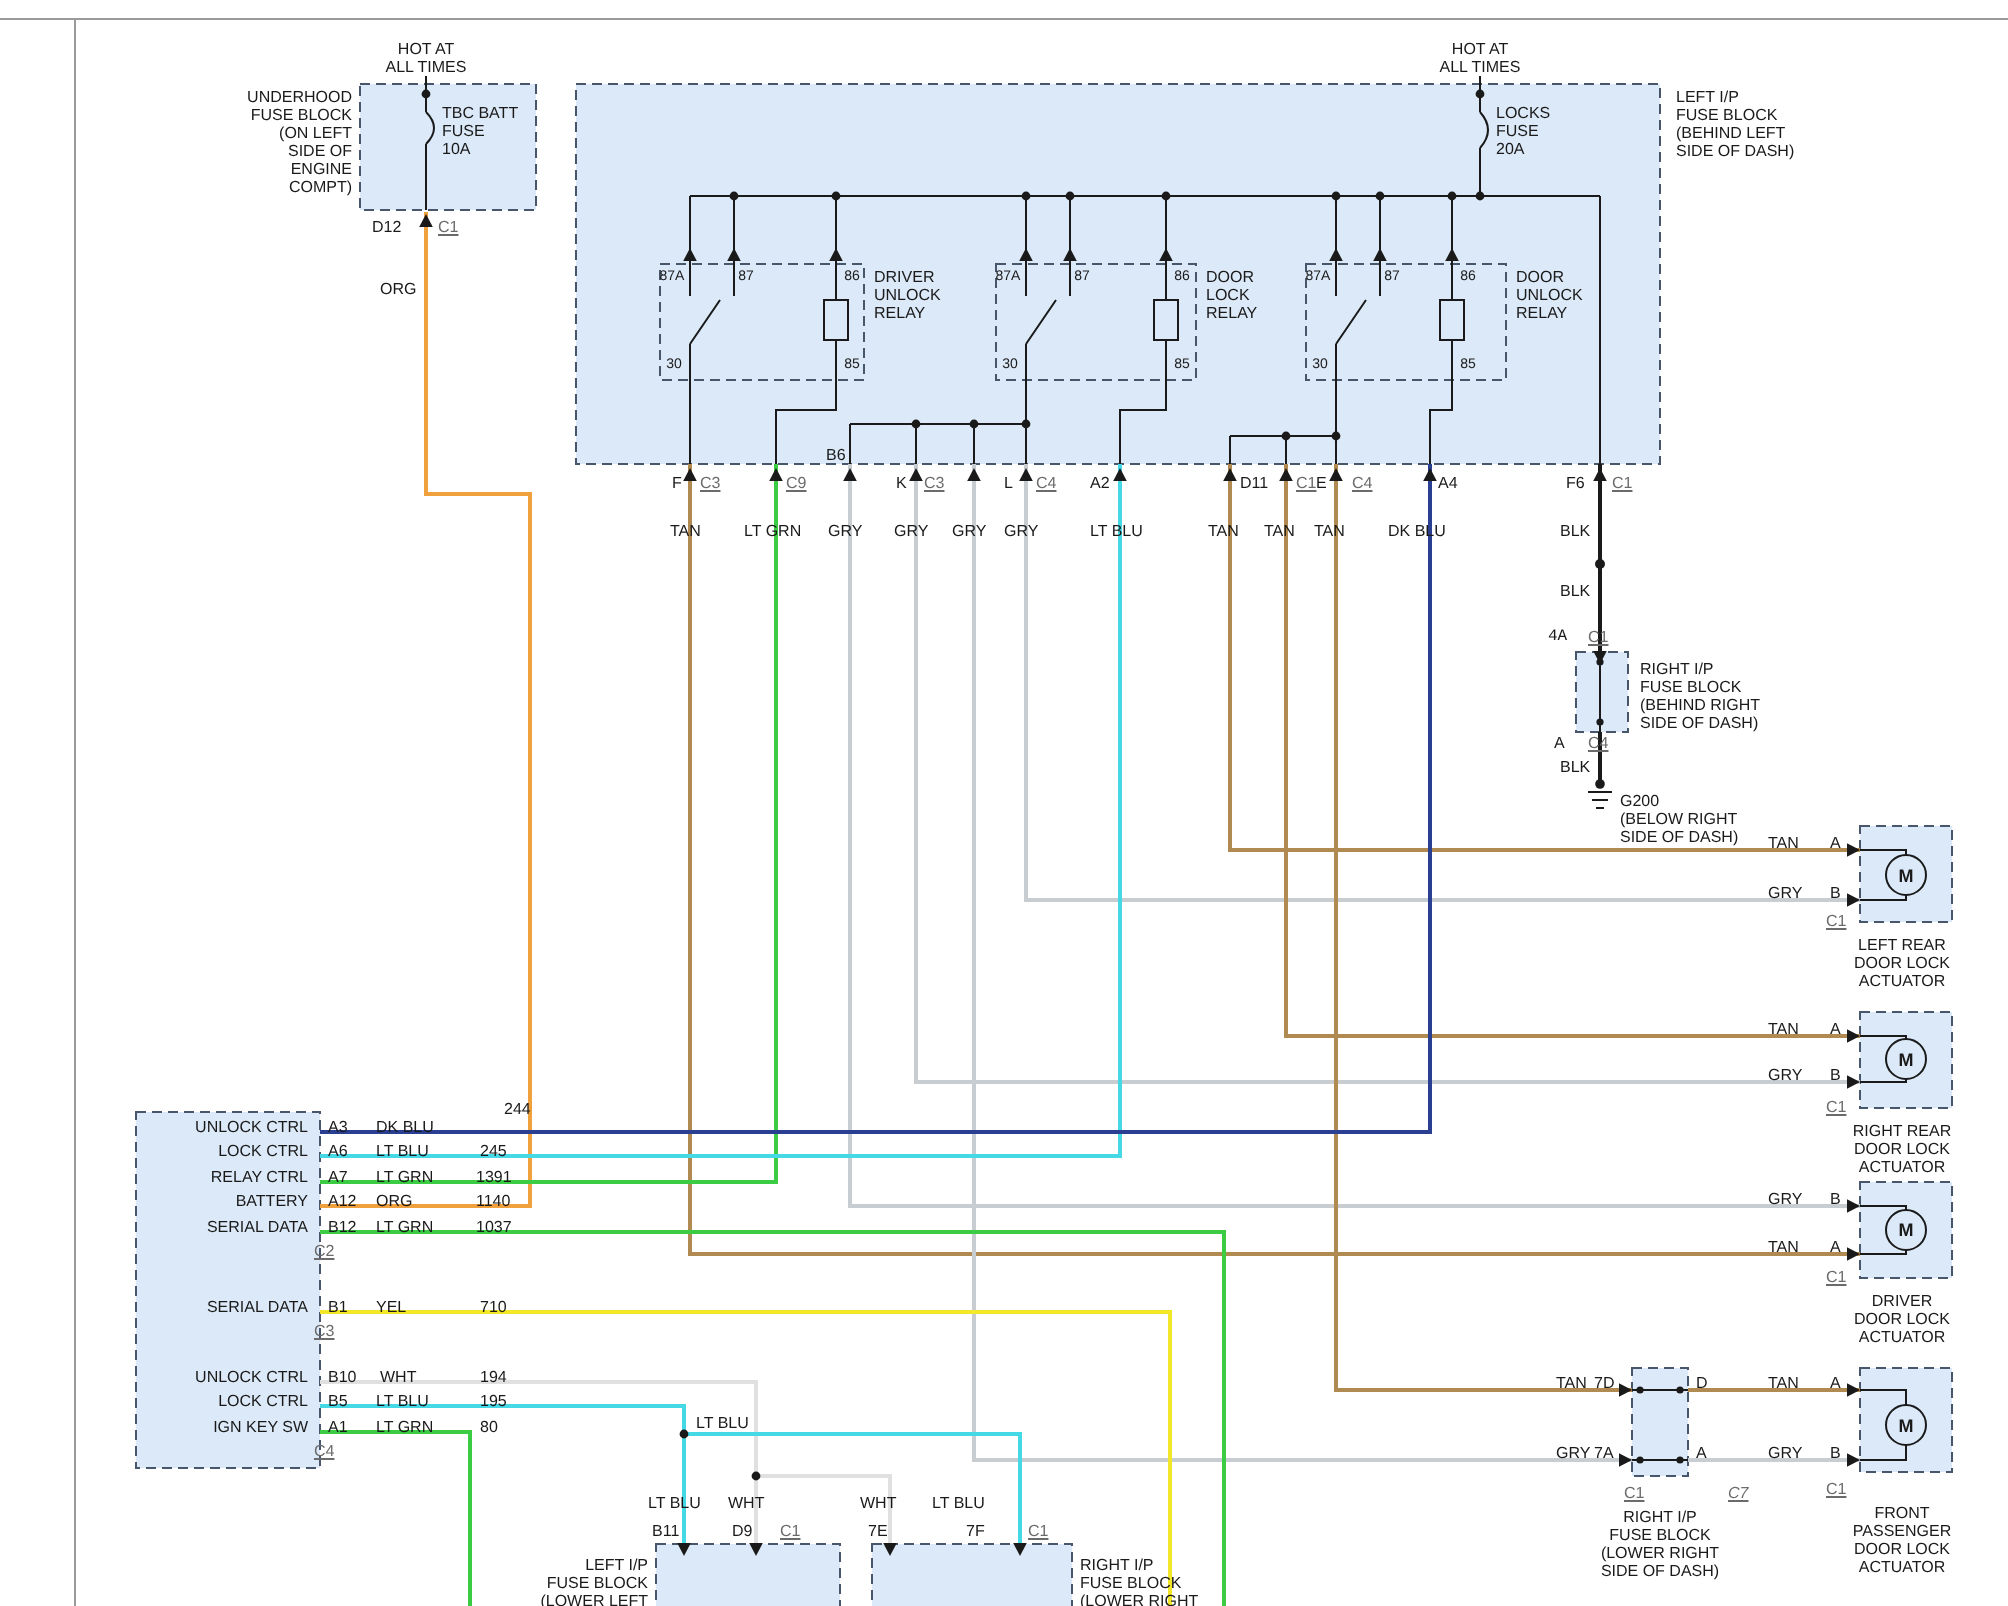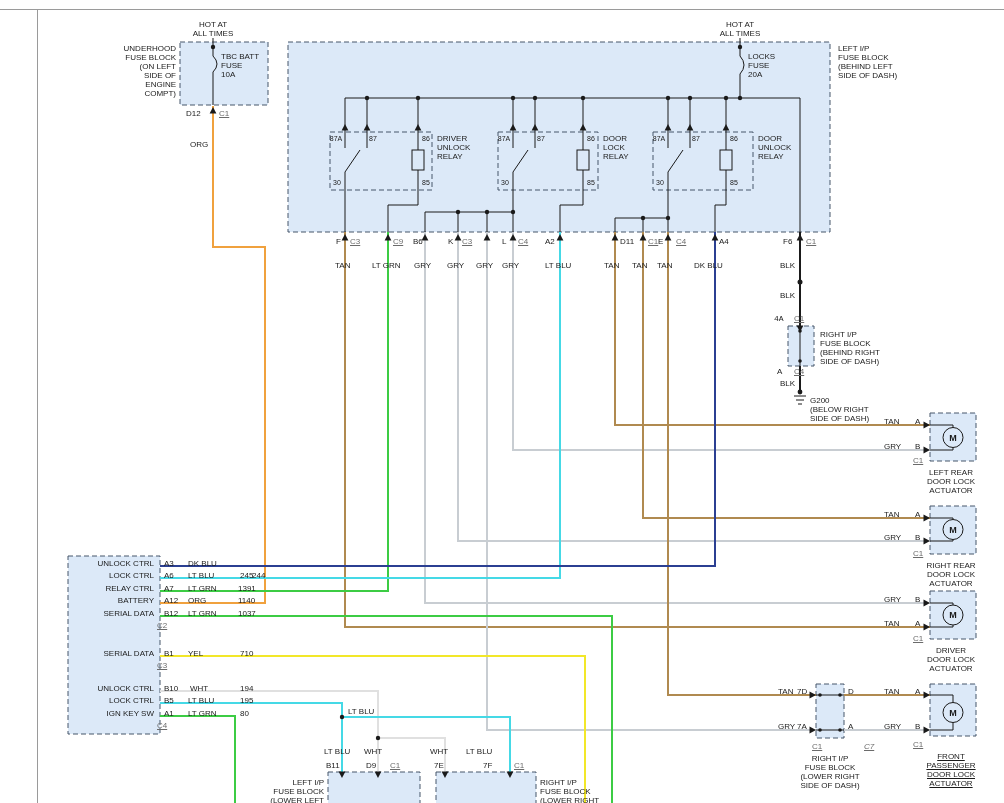--- a/index.html
+++ b/index.html
@@ -210,21 +210,21 @@
       <div class="lbl c s7" style="left: 659px; top: 135px;">87A</div>
       <div class="lbl c s7" style="left: 696px; top: 135px;">87</div>
       <div class="lbl c s7" style="left: 734px; top: 135px;">86</div>
       <div class="lbl c s7" style="left: 660px; top: 179px;">30</div>
       <div class="lbl c s7" style="left: 734px; top: 179px;">85</div>
       <div class="lbl" style="left: 758px; top: 134px;">DOOR
 UNLOCK
 RELAY</div>
       <div class="lbl" style="left: 336px; top: 237px;">F</div>
       <div class="lbl u dim" style="left: 350px; top: 237px;">C3</div>
-      <div class="lbl" style="left: 369px; top: 237px; padding-left: 44px;">B6</div>
+      <div class="lbl" style="left: 369px; top: 223px; padding-left: 44px;">B6</div>
       <div class="lbl u dim" style="left: 393px; top: 237px;">C9</div>
       <div class="lbl" style="left: 448px; top: 237px;">K</div>
       <div class="lbl u dim" style="left: 462px; top: 237px;">C3</div>
       <div class="lbl" style="left: 502px; top: 237px;">L</div>
       <div class="lbl u dim" style="left: 518px; top: 237px;">C4</div>
       <div class="lbl" style="left: 545px; top: 237px;">A2</div>
       <div class="lbl" style="left: 620px; top: 237px;">D11</div>
       <div class="lbl u dim" style="left: 648px; top: 237px;">C1</div>
       <div class="lbl" style="left: 658px; top: 237px;">E</div>
       <div class="lbl u dim" style="left: 676px; top: 237px;">C4</div>
@@ -290,32 +290,32 @@
       <div class="lbl" style="left: 848px; top: 722px;">A</div>
       <div class="lbl" style="left: 884px; top: 722px;">GRY</div>
       <div class="lbl" style="left: 915px; top: 722px;">B</div>
       <div class="lbl u dim" style="left: 812px; top: 742px;">C1</div>
       <div class="lbl u dim" style="left: 864px; top: 742px; font-style: italic;">C7</div>
       <div class="lbl u dim" style="left: 913px; top: 740px;">C1</div>
       <div class="lbl c" style="left: 830px; top: 754px;">RIGHT I/P
 FUSE BLOCK
 (LOWER RIGHT
 SIDE OF DASH)</div>
-      <div class="lbl c" style="left: 951px; top: 752px; text-decoration: underline;">FRONT
+      <div class="lbl c" style="left: 951px; top: 752px;">FRONT
 PASSENGER
 DOOR LOCK
 ACTUATOR</div>
       <div class="lbl r" style="left: 154px; top: 559px;">UNLOCK CTRL</div>
       <div class="lbl" style="left: 164px; top: 559px;">A3</div>
       <div class="lbl" style="left: 188px; top: 559px;">DK BLU</div>
       <div class="lbl" style="left: 240px; top: 559px; margin-top: 12px;">245</div>
       <div class="lbl r" style="left: 154px; top: 571px;">LOCK CTRL</div>
       <div class="lbl" style="left: 164px; top: 571px;">A6</div>
       <div class="lbl" style="left: 188px; top: 571px;">LT BLU</div>
-      <div class="lbl" style="left: 240px; top: 571px; padding-left: 12px;">244</div>
+      <div class="lbl" style="left: 240px; top: 550px; padding-left: 12px;">244</div>
       <div class="lbl r" style="left: 154px; top: 584px;">RELAY CTRL</div>
       <div class="lbl" style="left: 164px; top: 584px;">A7</div>
       <div class="lbl" style="left: 188px; top: 584px;">LT GRN</div>
       <div class="lbl" style="left: 238px; top: 584px;">1391</div>
       <div class="lbl r" style="left: 154px; top: 596px;">BATTERY</div>
       <div class="lbl" style="left: 164px; top: 596px;">A12</div>
       <div class="lbl" style="left: 188px; top: 596px;">ORG</div>
       <div class="lbl" style="left: 238px; top: 596px;">1140</div>
       <div class="lbl r" style="left: 154px; top: 609px;">SERIAL DATA</div>
       <div class="lbl" style="left: 164px; top: 609px;">B12</div>

